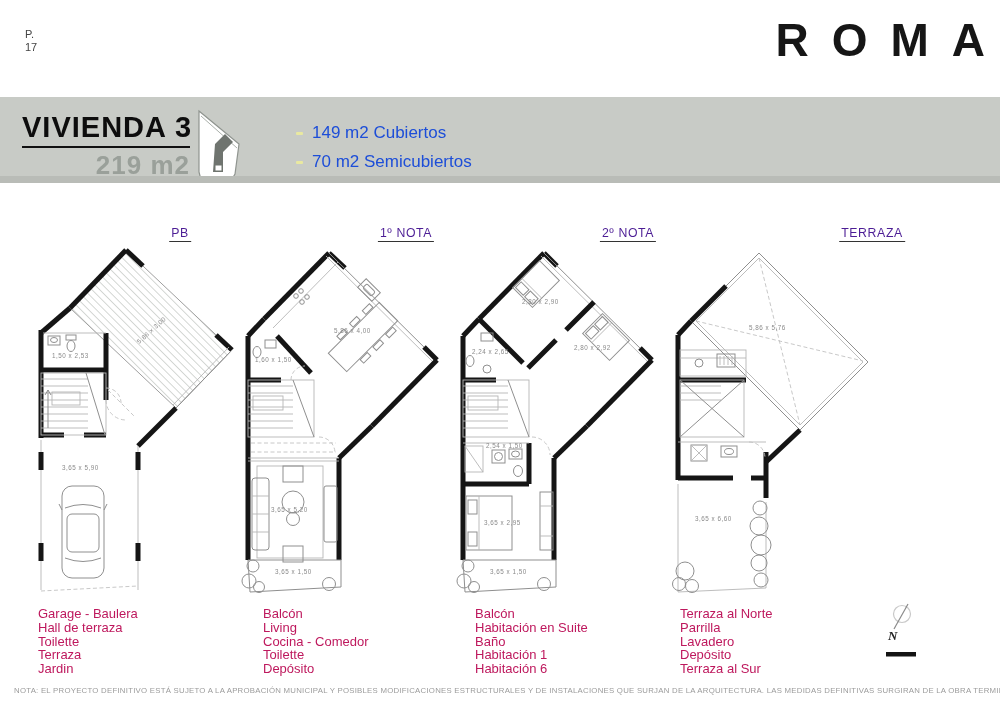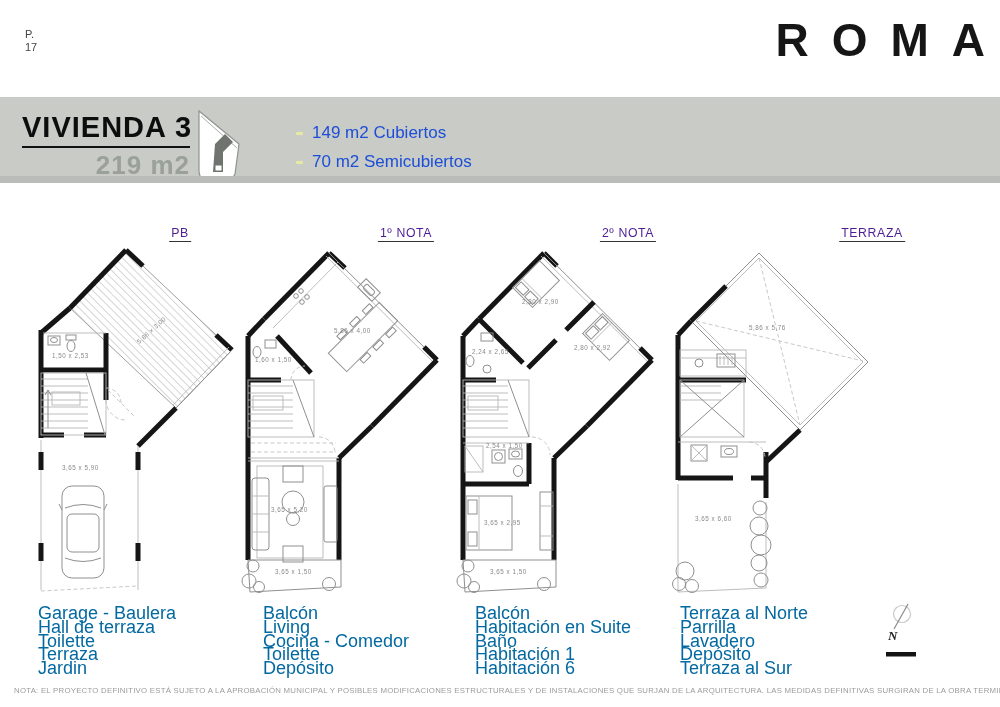--- a/index.html
+++ b/index.html
@@ -23,21 +23,21 @@
   .htype{position:absolute;right:28px;top:23px;text-align:center;font-size:15px;letter-spacing:1.8px;
          line-height:22px;color:#262626;}
   .plan-title{position:absolute;top:226px;transform:translateX(-50%);font-size:12.3px;letter-spacing:.6px;
               color:#4c1d95;border-bottom:1.3px solid #333;padding:0 2px 1px 2px;white-space:nowrap;}
   .plan{position:absolute;top:240px;}
   .wall{stroke:#151515;stroke-width:5;fill:none;}
   .thin{stroke:#b5b5b5;stroke-width:.9;fill:none;}
   .med{stroke:#8f8f8f;stroke-width:1;fill:none;}
   .dashl{stroke:#c2c2c2;stroke-width:.9;fill:none;stroke-dasharray:4 2.5;}
   .dim{font-family:"Liberation Sans",sans-serif;font-size:6.3px;fill:#8a8a8a;letter-spacing:.5px;}
-  .rooms{position:absolute;top:607px;font-size:18px;line-height:13.8px;color:#0369a1;}
+  .rooms{position:absolute;top:607px;font-size:13px;line-height:13.8px;color:#be185d;}
   .rooms div{white-space:nowrap;}
   .note{position:absolute;left:14px;top:686px;font-size:7.8px;letter-spacing:.25px;color:#9b9b9b;white-space:nowrap;}
   .compass{position:absolute;left:880px;top:602px;}
 </style>
 </head>
 <body>
 
 <div class="sheet">
 
   <div class="pagecode">

